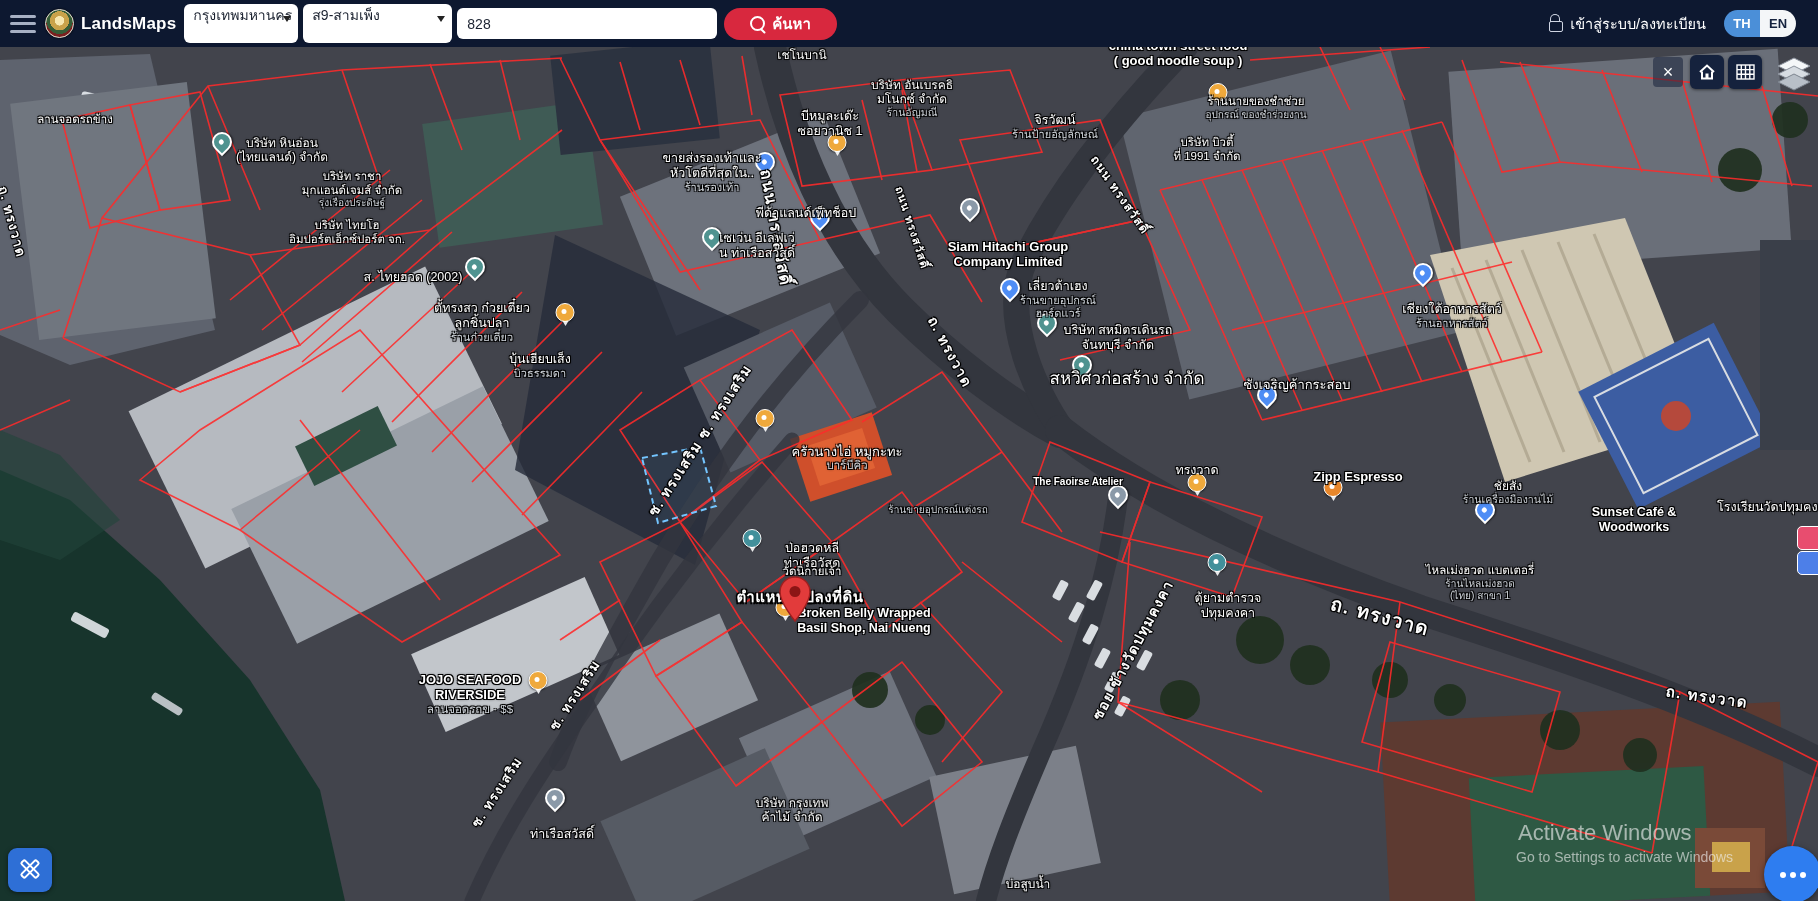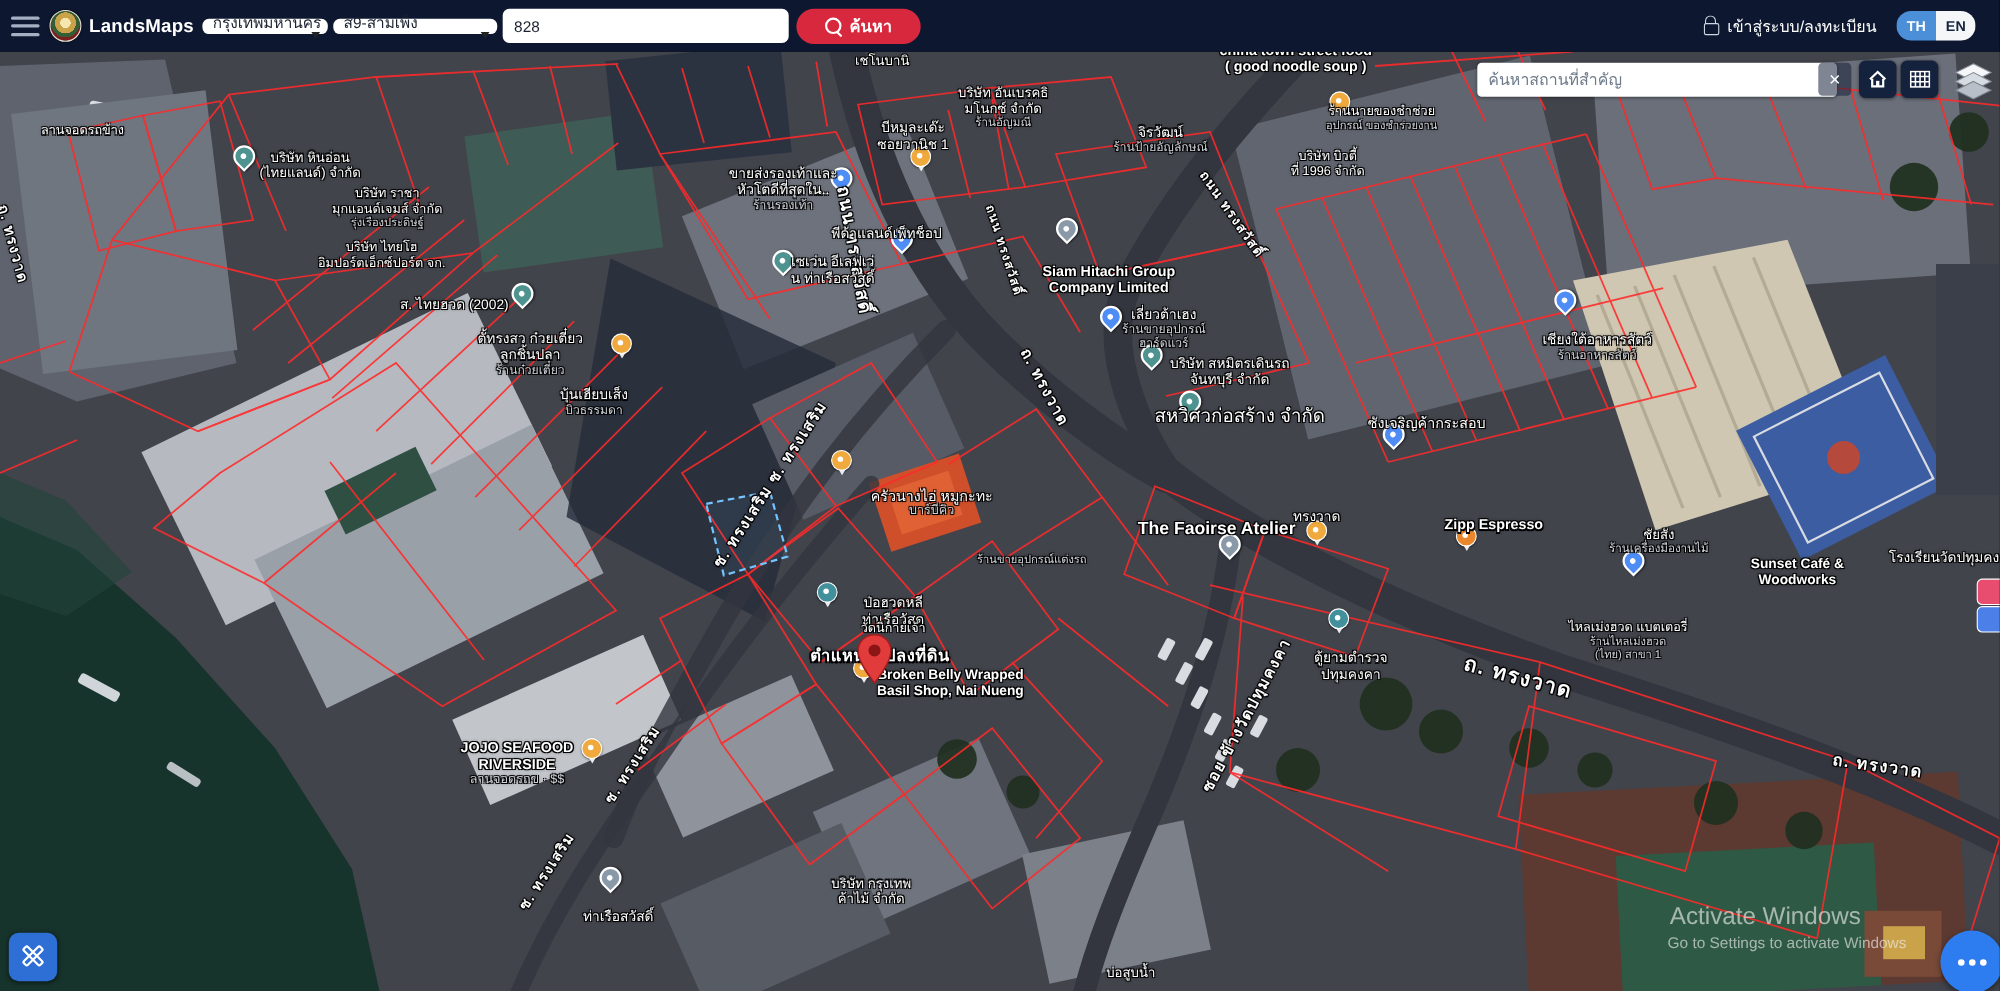--- a/index.html
+++ b/index.html
@@ -3,21 +3,21 @@
 <meta charset="utf-8">
 <style>
   html,body{margin:0;padding:0;background:#000;}
   body{width:1818px;height:901px;overflow:hidden;font-family:"Liberation Sans","DejaVu Sans",sans-serif;position:relative;}
   
   #header{position:absolute;left:0;top:0;width:1818px;height:47px;background:#0d1830;display:flex;align-items:center;z-index:50;}
   .burger{width:26px;height:18px;margin-left:10px;display:flex;flex-direction:column;justify-content:space-between;cursor:pointer;}
   .burger div{height:3px;border-radius:2px;background:#a7b0c3;}
   .logo{width:27px;height:27px;border-radius:50%;margin-left:9px;background:radial-gradient(circle at 50% 40%,#f6e7b0 0 22%,#c9a24a 23% 45%,#365c36 46% 62%,#7a1f1f 63% 78%,#efe9da 79% 100%);border:1.5px solid #e7e2d2;box-shadow:0 0 2px #000;}
   .apptitle{color:#fff;font-size:17px;font-weight:700;margin:0 8px 0 7px;letter-spacing:.2px;}
-  .hsel{height:14px;border-radius:6px;border:none;background:#fff;color:#1b2230;font-size:14px;padding:0 22px 0 9px;margin-right:5px;position:relative;display:flex;align-items:flex-end;cursor:pointer;}
+  .hsel{height:39px;border-radius:6px;border:none;background:#fff;color:#1b2230;font-size:14px;padding:0 22px 0 9px;margin-right:5px;position:relative;display:flex;align-items:flex-start;cursor:pointer;}
   .hsel .chev{position:absolute;right:7px;top:12px;width:0;height:0;border-left:4.5px solid transparent;border-right:4.5px solid transparent;border-top:6px solid #222;}
   #parcel-input{height:31px;width:240px;border:none;border-radius:6px;font-size:14px;padding:0 10px;color:#1b2230;background:#fff;}
   #search-btn{height:32px;margin-left:7px;padding:0 26px;border:none;border-radius:17px;background:#d8283e;color:#fff;font-size:15px;font-weight:700;display:flex;align-items:center;gap:7px;cursor:pointer;}
   .mag{width:11px;height:11px;border:2.4px solid #fff;border-radius:50%;position:relative;display:inline-block;}
   .mag::after{content:"";position:absolute;width:2.4px;height:6px;background:#fff;left:10px;top:10px;transform:rotate(-45deg);border-radius:2px;}
   #header .spacer{flex:1;}
   #login{display:flex;align-items:center;gap:7px;color:#fff;font-size:14.5px;cursor:pointer;}
   .lock{width:12px;height:9px;border:1.6px solid #cfd5e2;border-radius:2px;position:relative;margin-top:6px;}
   .lock::before{content:"";position:absolute;width:8px;height:7px;border:1.6px solid #cfd5e2;border-bottom:none;border-radius:5px 5px 0 0;left:0.2px;top:-8px;}
   #lang{display:flex;margin:0 22px 0 18px;border-radius:14px;overflow:hidden;height:27px;}
@@ -251,21 +251,21 @@
       <div class="map-label " style="left: 1055px; top: 80px; font-size: 12.5px; transform: translate(-50%, -50%) rotate(0deg);">
         <div>จิรวัฒน์</div>
         <div class="sub">ร้านป้ายอัญลักษณ์</div>
       </div>
       <div class="map-label " style="left: 1256px; top: 61px; font-size: 11.5px; transform: translate(-50%, -50%) rotate(0deg);">
         <div>ร้านนายของชำช่วย</div>
         <div class="sub">อุปกรณ์ ของชำร่วยงาน</div>
       </div>
       <div class="map-label " style="left: 1207px; top: 103px; font-size: 11.5px; transform: translate(-50%, -50%) rotate(0deg);">
         <div>บริษัท บิวตี้</div>
-        <div>ที่ 1996 จำกัด</div>
+        <div>ที่ 1991 จำกัด</div>
       </div>
       <div class="map-label " style="left: 712px; top: 125px; font-size: 12.5px; transform: translate(-50%, -50%) rotate(0deg);">
         <div>ขายส่งรองเท้าและ</div>
         <div>หัวโตดีที่สุดใน..</div>
         <div class="sub">ร้านรองเท้า</div>
       </div>
       <div class="map-label " style="left: 806px; top: 166px; font-size: 12.5px; transform: translate(-50%, -50%) rotate(0deg);">
         <div>พีด้าแลนด์เพ็ทช็อป</div>
       </div>
       <div class="map-label " style="left: 757px; top: 199px; font-size: 12.5px; transform: translate(-50%, -50%) rotate(0deg);">
@@ -287,21 +287,21 @@
       </div>
       <div class="map-label " style="left: 1127px; top: 332px; font-size: 17px; transform: translate(-50%, -50%) rotate(0deg);">
         <div>สหวิศวก่อสร้าง จำกัด</div>
       </div>
       <div class="map-label " style="left: 1297px; top: 338px; font-size: 13px; transform: translate(-50%, -50%) rotate(0deg);">
         <div>ซังเจริญค้ากระสอบ</div>
       </div>
       <div class="map-label en" style="left: 1358px; top: 430px; font-size: 13px; transform: translate(-50%, -50%) rotate(0deg);">
         <div>Zipp Espresso</div>
       </div>
-      <div class="map-label en" style="left: 1078px; top: 435px; font-size: 16px; transform: translate(-50%, -50%) rotate(0deg); margin-left: 28px;">
+      <div class="map-label en" style="left: 1078px; top: 435px; font-size: 10px; transform: translate(-50%, -50%) rotate(0deg);">
         <div>The Faoirse Atelier</div>
       </div>
       <div class="map-label " style="left: 1197px; top: 423px; font-size: 12.5px; transform: translate(-50%, -50%) rotate(0deg);">
         <div>ทรงวาด</div>
       </div>
       <div class="map-label " style="left: 1452px; top: 269px; font-size: 12.5px; transform: translate(-50%, -50%) rotate(0deg);">
         <div>เชียงใต้อาหารสัตว์</div>
         <div class="sub">ร้านอาหารสัตว์</div>
       </div>
       <div class="map-label " style="left: 1508px; top: 445px; font-size: 12px; transform: translate(-50%, -50%) rotate(0deg);">
@@ -503,21 +503,20 @@
       </div>
     </div>
 
   <div id="parcel-pin">
     <svg width="34" height="46" viewBox="0 0 34 46">
       <path d="M17,1 C8,1 2,8 2,16 C2,27 17,45 17,45 C17,45 32,27 32,16 C32,8 26,1 17,1 Z" fill="#e23b3b" stroke="#9e1f1f" stroke-width="1.5"></path>
       <circle cx="17" cy="15.5" r="5.5" fill="#8c1515"></circle>
     </svg>
   </div>
 
-  <input id="poi-search" placeholder="ค้นหาสถานที่สำคัญ" style="">
   <button id="clear-btn"><span>×</span></button>
   <button class="sqbtn" id="home-btn">
     <svg width="18" height="18" viewBox="0 0 18 18">
       <path d="M2,9 L9,2.5 L16,9" fill="none" stroke="#fff" stroke-width="2"></path>
       <path d="M4,8.5 V15.5 H14 V8.5" fill="none" stroke="#fff" stroke-width="2"></path>
       <rect x="7.5" y="10.5" width="3" height="5" fill="#fff"></rect>
     </svg>
   </button>
   <button class="sqbtn" id="grid-btn">
     <svg width="19" height="16" viewBox="0 0 19 16">

